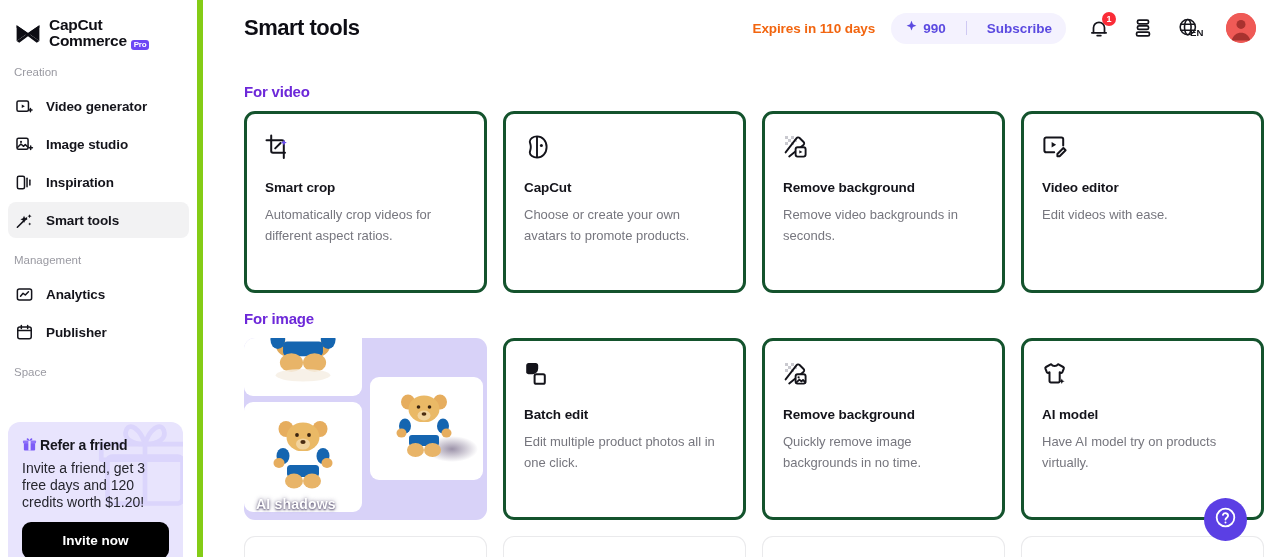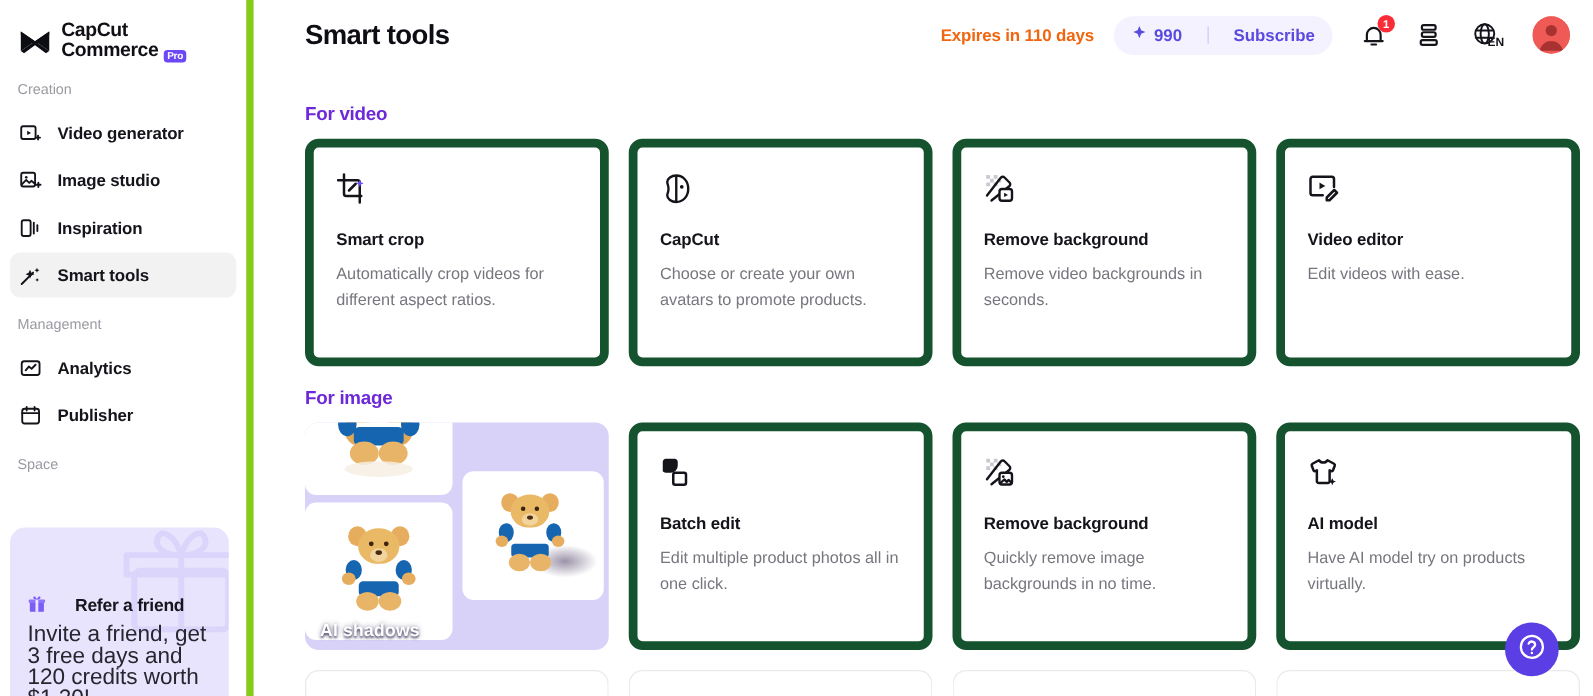--- a/index.html
+++ b/index.html
@@ -68,25 +68,25 @@
     width: 175px; height: 135px;
     background: #e8e4fd;
     border-radius: 12px 12px 0 0;
     padding: 14px 14px 0 14px;
     overflow: hidden;
   }
   .refer-gift-bg {
     position: absolute; right: -12px; top: -6px;
     width: 100px; height: 100px; opacity: .45;
   }
-  .refer-title-row { display: flex; align-items: center; gap: 23px; position: relative; z-index: 2; margin-top: 39px; }
+  .refer-title-row { display: flex; align-items: center; gap: 3px; position: relative; z-index: 2; }
   .refer-gift-ic { width: 15px; height: 17px; flex: 0 0 15px; }
   .refer-title { font-size: 14px; font-weight: bold; color: #15151c; letter-spacing: -0.2px; }
   .refer-desc {
-    font-size: 18px; color: #26262e; line-height: 17px;
+    font-size: 14px; color: #26262e; line-height: 17px;
     margin-top: 7px; position: relative; z-index: 2;
   }
   .refer-btn {
     position: relative; z-index: 2;
     margin-top: 11px;
     width: 147px; height: 37px;
     background: #000; color: #fff;
     border: none; border-radius: 9px;
     font-family: "Liberation Sans", sans-serif;
     font-size: 13.5px; font-weight: bold;
@@ -134,21 +134,21 @@
 
   .content { padding: 10px 0 0 41px; }
   .section-head {
     font-size: 15px; font-weight: bold; color: #6d28d9;
     letter-spacing: -0.2px;
     margin: 17px 0 11px 0;
   }
   .card-row { display: flex; gap: 16px; }
   .card {
     width: 243px; height: 182px;
-    border: 7px solid #14532d;
+    border: 3px solid #14532d;
     border-radius: 11px;
     background: #fff;
     padding: 20px 18px 0 18px;
     cursor: pointer;
     flex: 0 0 243px;
     overflow: hidden;
   }
   .card-ic { width: 26px; height: 26px; display: block; }
   .card-title {
     font-size: 13.5px; font-weight: bold; color: #14141b;

